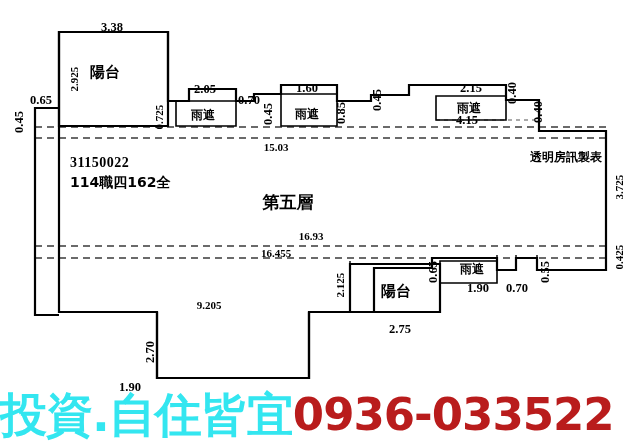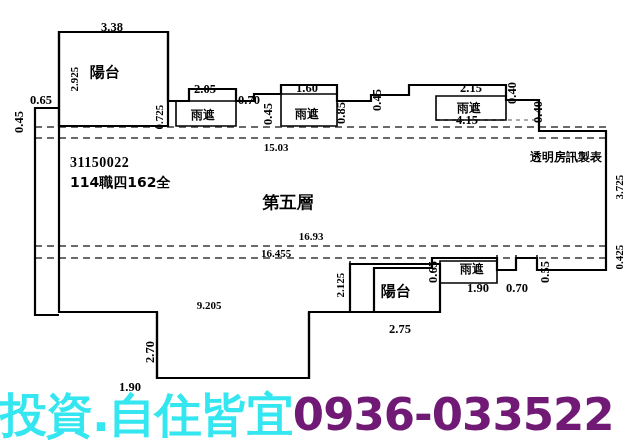--- a/index.html
+++ b/index.html
@@ -152,16 +152,16 @@
         <text class="dim" x="546" y="272" transform="rotate(-90 546 272)">0.55</text>
         <text class="dim" x="400" y="330">2.75</text>
         <text class="dim-sm" x="209" y="306">9.205</text>
         <text class="dim" x="151" y="352" transform="rotate(-90 151 352)">2.70</text>
         <text class="dim" x="130" y="388">1.90</text>
       </g>
   </svg>
 
   <div id="watermark">
     <span class="wm-cjk" style="color: rgb(51, 230, 240);">投資.自住皆宜</span>
-    <span class="wm-num" style="color: #701a75;">0936-033522</span>
+    <span class="wm-num" style="color: #b91c1c;">0936-033522</span>
   </div>
 
 </div>
 
 </body></html>

